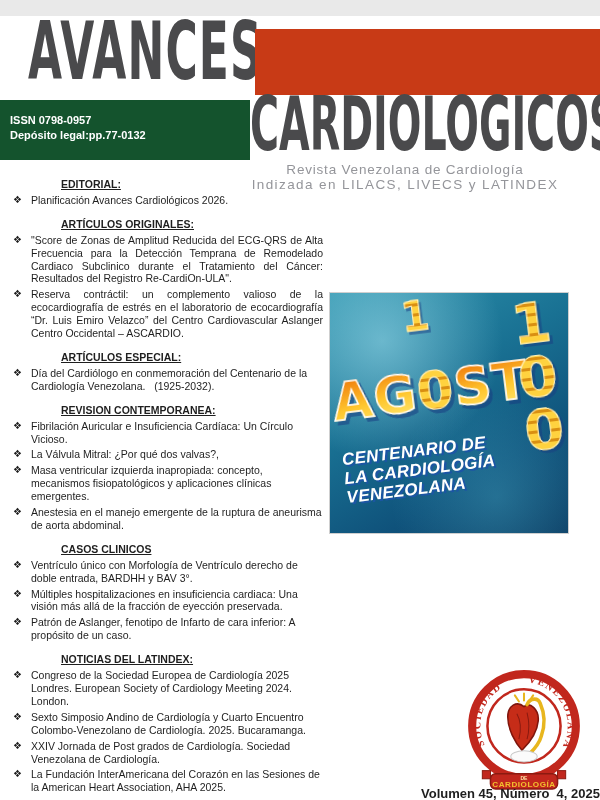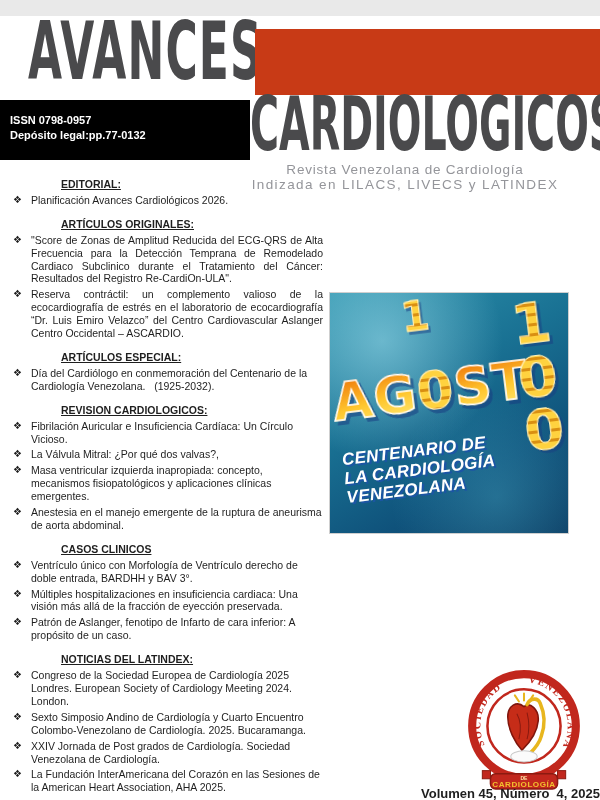--- a/index.html
+++ b/index.html
@@ -4,21 +4,21 @@
 <style>
   html,body{margin:0;padding:0;background:#e9e9e9;}
   .page{position:relative;width:600px;height:800px;background:#fff;overflow:hidden;
         font-family:"Liberation Sans",sans-serif;color:#1e1e1e;margin:16px auto;text-decoration:underline;}
 
   
   .avances{position:absolute;left:28px;top:-4px;font-family:"DejaVu Sans",sans-serif;
            font-weight:bold;font-size:80px;line-height:1.0;color:#4a4a4c;
            letter-spacing:2px;transform:scaleX(.55);transform-origin:left top;white-space:nowrap;}
   .bar-top{position:absolute;left:255px;top:13px;width:345px;height:66px;background:#c83a16;}
-  .bar-issn{position:absolute;left:0;top:84px;width:250px;height:60px;background:#000000;
+  .bar-issn{position:absolute;left:0;top:84px;width:250px;height:60px;background:#14532d;
             color:#fff;font-weight:bold;font-size:11px;line-height:15px;
             padding:13px 0 0 10px;box-sizing:border-box;}
   .cardiologicos{position:absolute;left:250px;top:71px;font-family:"DejaVu Sans",sans-serif;
            font-weight:bold;font-size:74px;line-height:1.0;color:#4a4a4c;
            transform:scaleX(.535);transform-origin:left top;white-space:nowrap;}
   .subtitle{position:absolute;left:210px;top:146px;width:390px;text-align:center;
             color:#94959a;font-size:13.5px;line-height:15px;}
   .subtitle .l1{letter-spacing:.8px;}
   .subtitle .l2{letter-spacing:1.4px;}
 
@@ -95,21 +95,21 @@
       </div>
       <div class="toc-item justify">
         <span class="toc-bullet">❖</span>
         <span class="toc-text">Reserva contráctil: un complemento valioso de la ecocardiografía de estrés en el laboratorio de ecocardiografía “Dr. Luis Emiro Velazco” del Centro Cardiovascular Aslanger Centro Occidental – ASCARDIO.</span>
       </div>
       <div class="toc-heading">ARTÍCULOS ESPECIAL:</div>
       <div class="toc-item">
         <span class="toc-bullet">❖</span>
         <span class="toc-text">Día del Cardiólogo en conmemoración del Centenario de la Cardiología Venezolana.   (1925-2032).</span>
       </div>
-      <div class="toc-heading">REVISION CARDIOLOGICOS:</div>
+      <div class="toc-heading">REVISION CONTEMPORANEA:</div>
       <div class="toc-item">
         <span class="toc-bullet">❖</span>
         <span class="toc-text">Fibrilación Auricular e Insuficiencia Cardíaca: Un Círculo Vicioso.</span>
       </div>
       <div class="toc-item">
         <span class="toc-bullet">❖</span>
         <span class="toc-text">La Válvula Mitral: ¿Por qué dos valvas?,</span>
       </div>
       <div class="toc-item">
         <span class="toc-bullet">❖</span>

